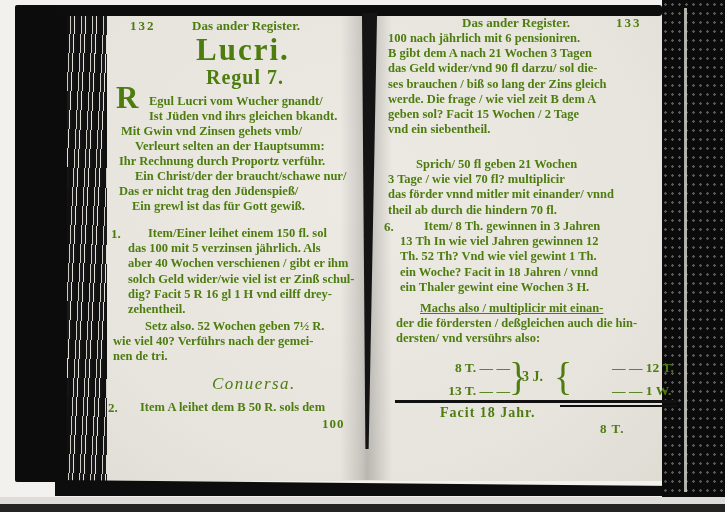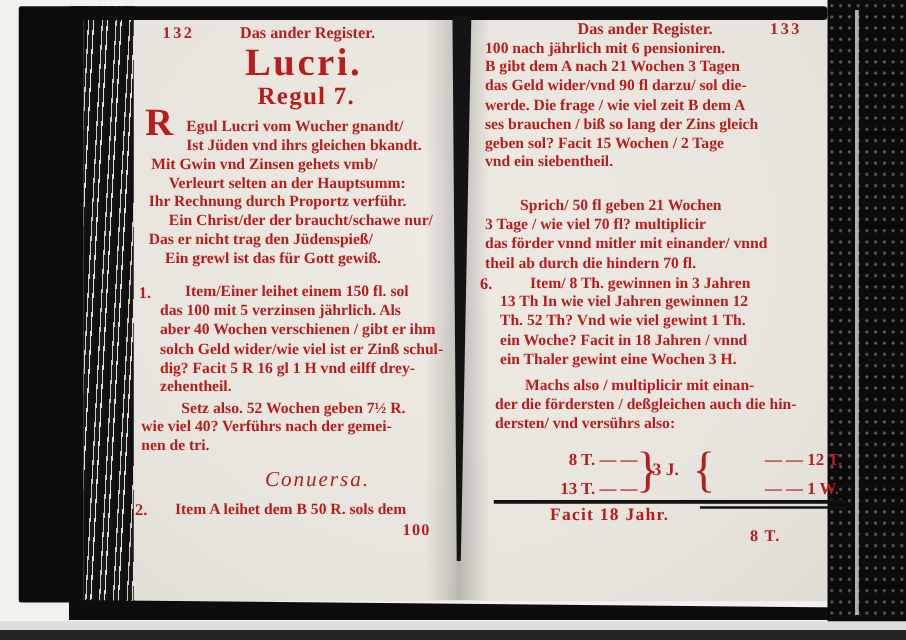--- a/index.html
+++ b/index.html
@@ -1,17 +1,17 @@
 <!DOCTYPE html>
 <html><head>
 <meta charset="utf-8">
 <style>
   html,body{margin:0;padding:0;background:#888;}
   .scan{position:relative;width:725px;height:512px;background:#f2f1ed;overflow:hidden;
-        font-family:"Liberation Serif","DejaVu Serif",serif;color:#b91c1c;}
+        font-family:"Liberation Serif","DejaVu Serif",serif;color:#4d7c0f;}
   
   .paper{position:absolute;left:55px;top:6px;width:607px;height:475px;
          background:radial-gradient(ellipse at 50% 40%, #edeae4 0%, #e7e4dd 70%, #dfdcd4 100%);}
   .edge-left-black{position:absolute;left:15px;top:5px;width:52px;height:477px;background:#0c0c0c;
          border-radius:2px 0 0 2px;}
   .edge-left-streaks{position:absolute;left:67px;top:5px;width:40px;height:477px;
          background:repeating-linear-gradient(93deg,#101010 0px,#101010 4px,#cfccc5 4px,#cfccc5 5px,
          #1a1a1a 5px,#1a1a1a 8px,#e2dfd8 8px,#e2dfd8 9px,#151515 9px,#151515 11px);}
   .edge-right-black{position:absolute;left:662px;top:0;width:63px;height:498px;background:#0b0b0b;
          background-image:radial-gradient(circle, rgba(240,240,235,.35) 0 1px, transparent 1.5px);
@@ -113,22 +113,22 @@
   </div>
 
   <div>
     <div class="runhead" style="left:462px;top:15px;">Das ander Register.</div>
     <div class="pagenum" style="left:616px;top:15px;">133</div>
 
     <div class="para" style="left:388px;top:31px;width:268px;">
         <div class="tline">100 nach jährlich mit 6 pensioniren.</div>
         <div class="tline">B gibt dem A nach 21 Wochen 3 Tagen</div>
         <div class="tline">das Geld wider/vnd 90 fl darzu/ sol die-</div>
+        <div class="tline">ses brauchen / biß so lang der Zins gleich</div>
         <div class="tline">werde.  Die frage / wie viel zeit B dem A</div>
-        <div class="tline">ses brauchen / biß so lang der Zins gleich</div>
         <div class="tline">geben sol?  Facit 15 Wochen / 2 Tage</div>
         <div class="tline">vnd ein siebentheil.</div>
       </div>
 
     <div class="para" style="left:388px;top:140px;width:268px;">
         <div class="tline" style="padding-left: 28px; margin-top: 17px;">Sprich/ 50 fl geben 21 Wochen</div>
         <div class="tline">3 Tage / wie viel 70 fl?  multiplicir</div>
         <div class="tline">das förder vnnd mitler mit einander/ vnnd</div>
         <div class="tline">theil ab durch die hindern 70 fl.</div>
       </div>
@@ -136,21 +136,21 @@
     <div class="marginnum" style="left:384px;top:219px;">6.</div>
     <div class="para" style="left:400px;top:219px;width:258px;">
         <div class="tline" style="padding-left: 24px;">Item/ 8 Th. gewinnen in 3 Jahren</div>
         <div class="tline">13 Th In wie viel Jahren gewinnen 12</div>
         <div class="tline">Th. 52 Th? Vnd wie viel gewint 1 Th.</div>
         <div class="tline">ein Woche?  Facit in 18 Jahren / vnnd</div>
         <div class="tline">ein Thaler gewint eine Wochen 3 H.</div>
       </div>
 
     <div class="para" style="left:396px;top:301px;width:264px;">
-        <div class="tline" style="padding-left: 24px;">Machs also / multiplicir mit einan-</div>
+        <div class="tline" style="padding-left: 24px; text-decoration: underline;">Machs also / multiplicir mit einan-</div>
         <div class="tline">der die fördersten / deßgleichen auch die hin-</div>
         <div class="tline">dersten/ vnd versührs also:</div>
       </div>
 
     <div class="diagram">
       <div class="dg-left">
         <div>8 T. — —</div>
         <div>13 T. — —</div>
       </div>
       <div class="dg-brace" style="left:101px;">}</div>

